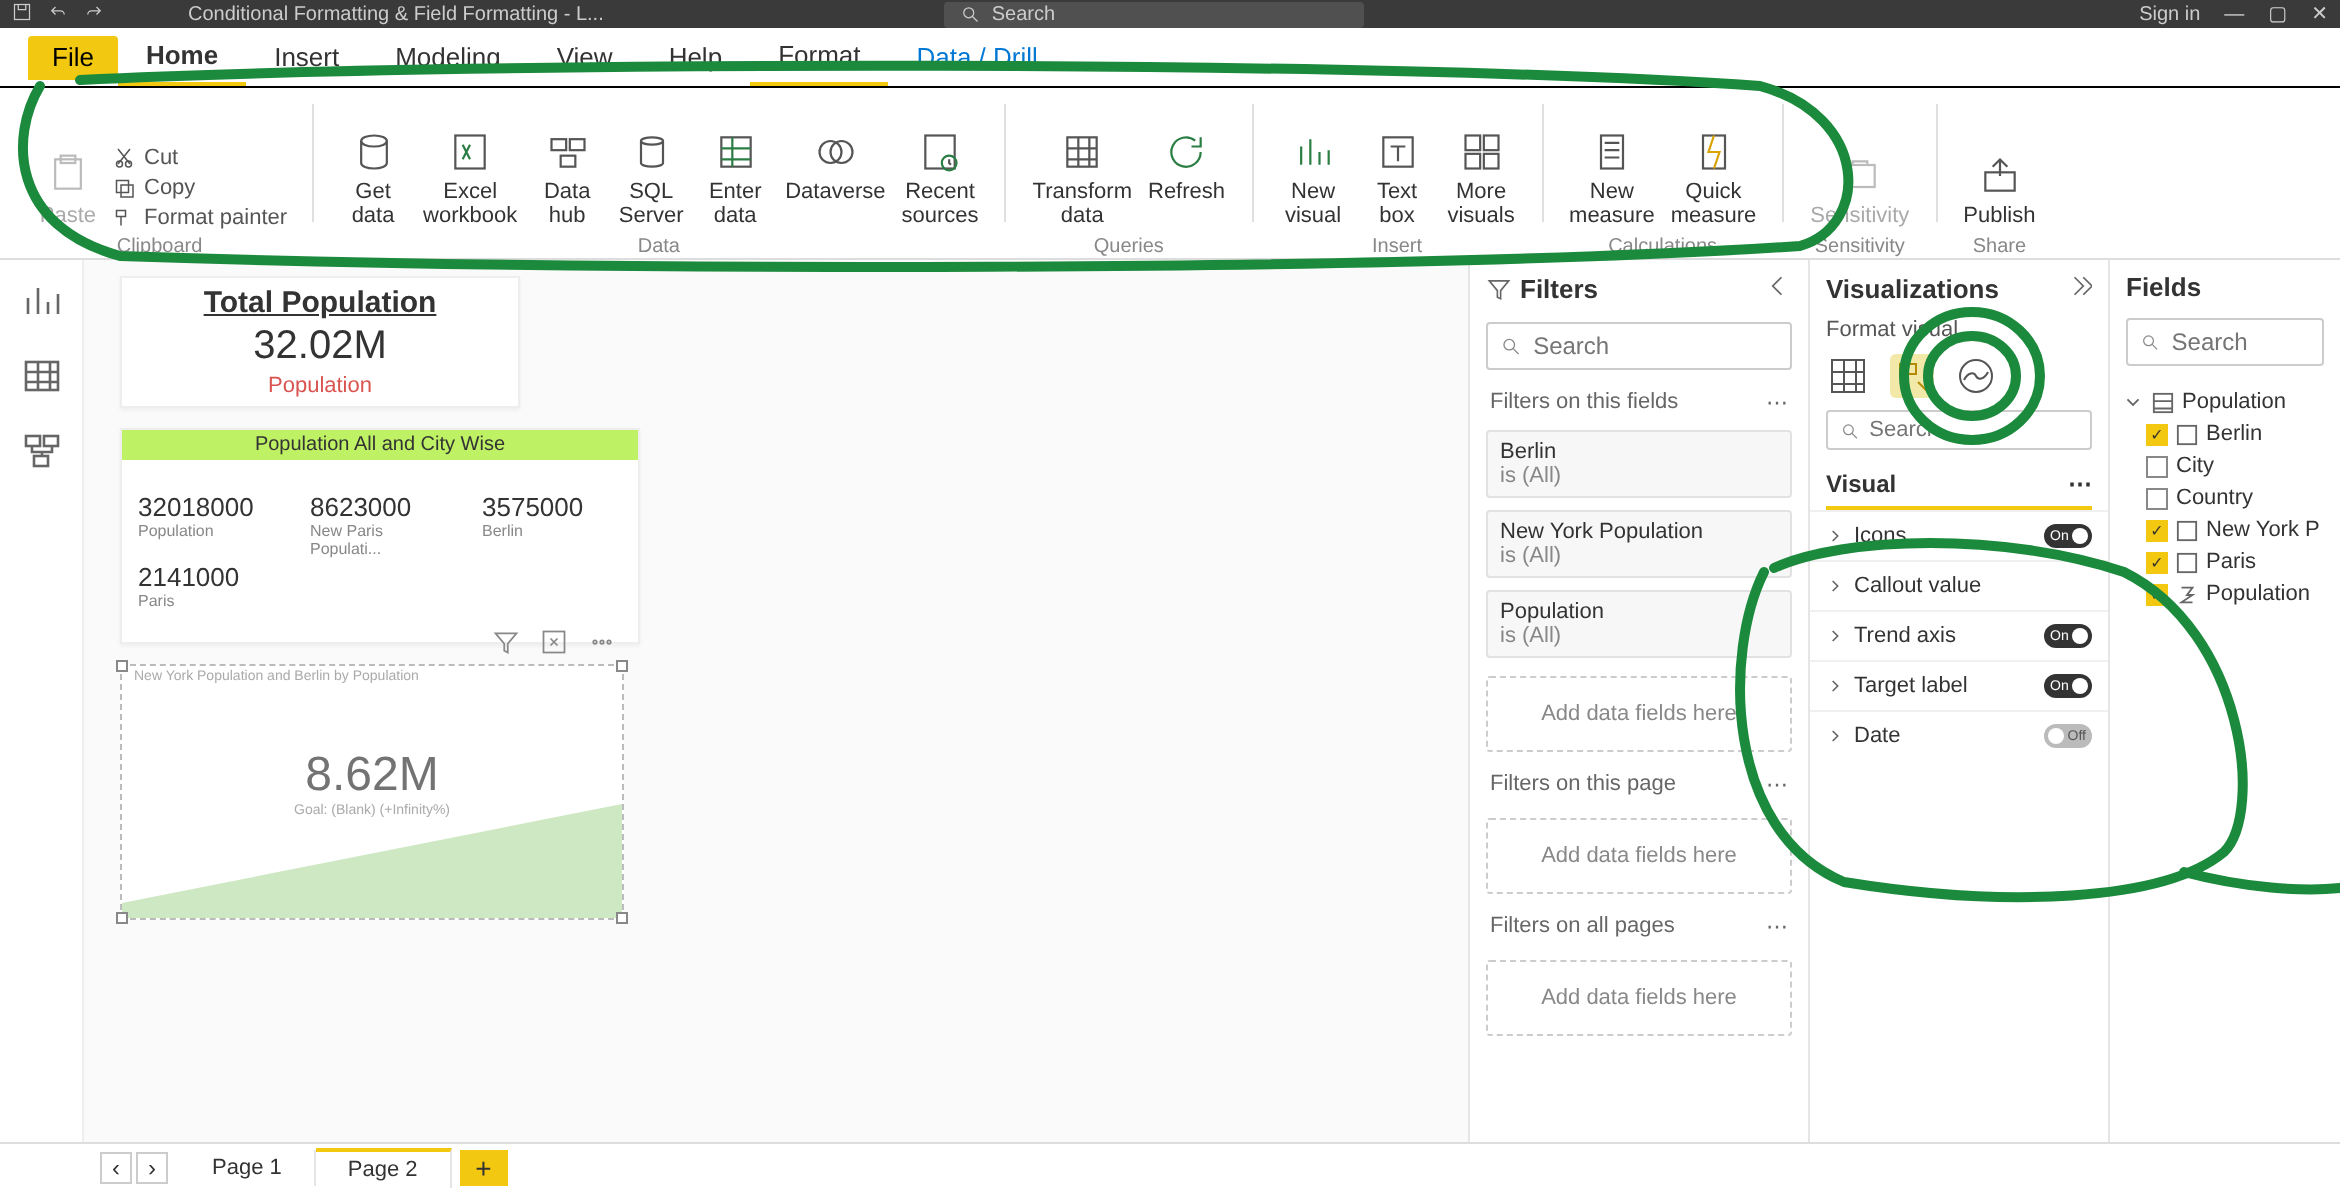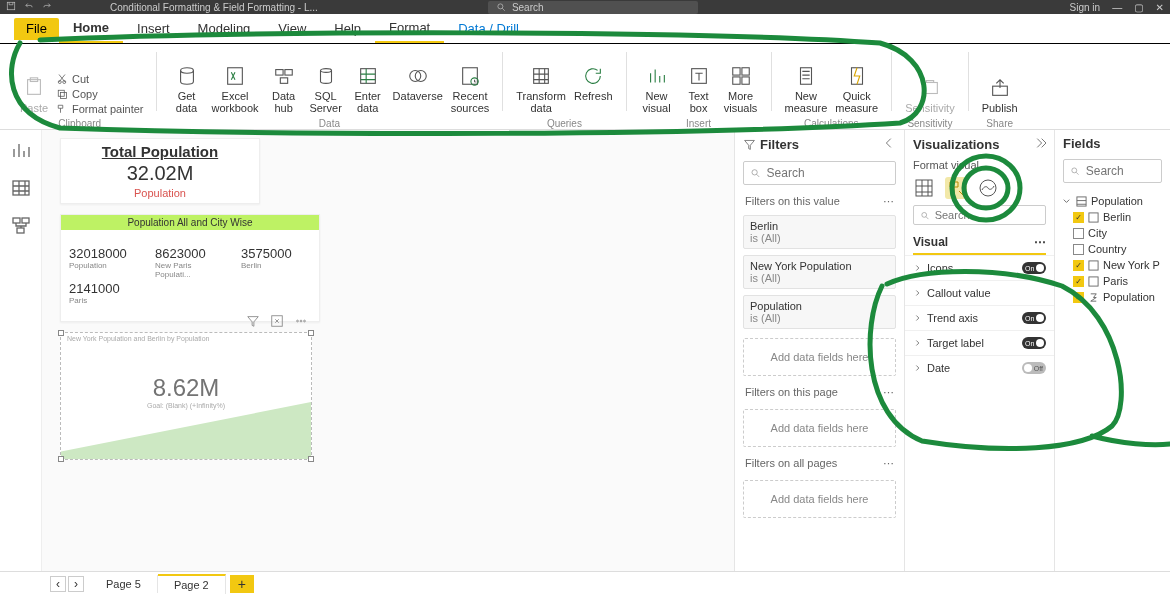--- a/index.html
+++ b/index.html
@@ -1,20 +1,20 @@
 <!DOCTYPE html>
 <html><head>
 <meta charset="utf-8">
 <style>
   * { box-sizing: border-box; margin: 0; padding: 0; font-family: "Segoe UI", Arial, sans-serif; }
   body { width: 1170px; height: 595px; background: #fff; overflow: hidden; font-size: 12px; color: #333; position: relative; }
 
   .titlebar { background: #3a3a3a; color: #ccc; height: 14px; display: flex; align-items: center; font-size: 10px; padding: 0 6px; }
   .titlebar .tb-left { display: flex; gap: 8px; align-items: center; }
-  .titlebar .tb-title { margin-left: 50px; }
+  .titlebar .tb-title { margin-left: 34px; }
   .titlebar .tb-search { margin-left: 170px; background: #505050; border-radius: 2px; padding: 1px 8px; display: flex; align-items: center; gap: 6px; width: 210px; }
   .titlebar .tb-right { margin-left: auto; display: flex; gap: 12px; align-items: center; }
   .tb-icon { width: 10px; height: 10px; stroke: #ccc; fill: none; }
 
   .menubar { height: 30px; display: flex; align-items: center; border-bottom: 1px solid #000000; background: #fff; }
   .menubar .tab { padding: 0 14px; height: 100%; display: flex; align-items: center; font-size: 13px; cursor: pointer; }
   .menubar .tab.file { background: #f2c811; color: #000; margin-left: 14px; border-radius: 2px 2px 0 0; padding: 0 12px; height: 22px;}
   .menubar .tab.active { border-bottom: 2px solid #f2c811; font-weight: 600; }
   .menubar .tab.format { border-bottom: 2px solid #f2c811; color: #333; }
   .menubar .tab.dd { color: #0078d4; }
@@ -475,21 +475,21 @@
           </svg></span>
       </div>
     <div class="searchbox">
         <svg viewBox="0 0 16 16">
           <circle cx="7" cy="7" r="4"></circle>
           <path d="M10 10l4 4"></path>
         </svg>
         <input placeholder="Search" style="">
       </div>
     <div class="sect-lbl">
-        <span>Filters on this value</span>
+        <span>Filters on this fields</span>
         <span>⋯</span>
       </div>
     <div class="fcard">
         <div>Berlin</div>
         <div class="fval">is (All)</div>
       </div>
     <div class="fcard">
         <div>New York Population</div>
         <div class="fval">is (All)</div>
       </div>
@@ -668,21 +668,21 @@
         </div>
     </div>
   </div>
 </div>
 
 <div class="pgtabs">
   <div class="nav">
       <div class="nb">‹</div>
       <div class="nb">›</div>
     </div>
-  <div class="ptab">Page 5</div>
+  <div class="ptab">Page 1</div>
   <div class="ptab active">Page 2</div>
   <div class="addp">+</div>
 </div>
 
 <div class="annot" style="top:18px;left:0;width:940px;height:118px;">
   <svg viewBox="0 0 940 118" width="940" height="118">
       <path d="M20 25 C 5 50, 5 95, 60 110 C 300 118, 700 118, 900 105 C 935 95, 935 40, 880 25 C 700 12, 250 12, 40 22"></path>
     </svg>
 </div>
 <div class="annot" style="top:146px;left:946px;width:96px;height:80px;">

